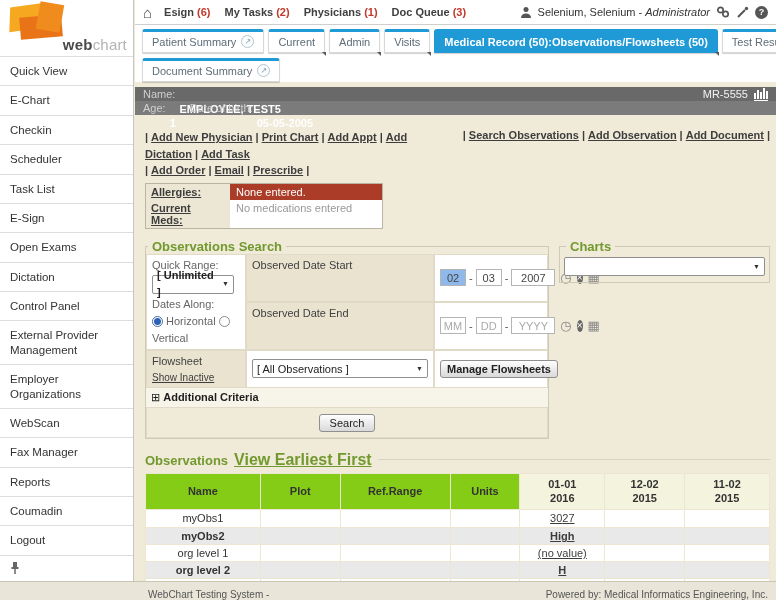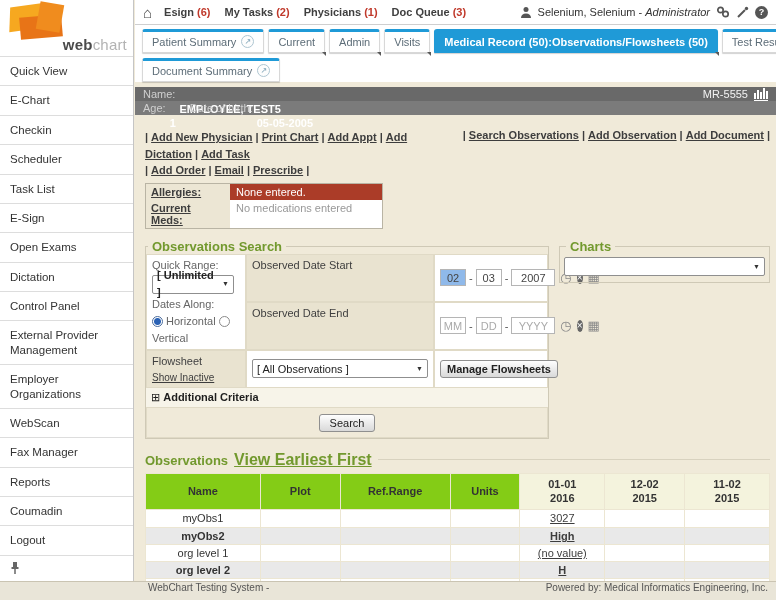--- a/index.html
+++ b/index.html
@@ -123,21 +123,21 @@
   table.obs th, table.obs td { border: 1px solid #ece6d2; font-size: 11px; padding: 2px 4px; text-align: center; color: #333; }
   table.obs th { background: #84cc16; font-weight: bold; padding: 3px 4px; line-height: 1.3; }
   table.obs th.datecol { background: #f4f3dd; }
   tr.stripe td { background: #e9e9e9; font-weight: bold; }
   table.obs a { color: #3d3d3d; text-decoration: underline; display: inline-block; }
   .stack a { display: block; line-height: 1.25; }
   .spark { display: inline-flex; border: 2px outset #bbb; background: #f7f7ff; padding: 1px; cursor: pointer; }
 
   
   .footer { position: absolute; left: 0; bottom: 0; width: 776px; height: 19px; background: #e9e5d8;
-            border-top: 1px solid #cac4b2; display: flex; align-items: flex-start; justify-content: space-between;
+            border-top: 1px solid #cac4b2; display: flex; align-items: flex-end; justify-content: space-between;
             font-size: 10px; color: #555; padding: 0 8px 0 148px; z-index: 7; }
 </style>
 </head>
 <body>
 
 <div class="sidebar">
   <div class="logo">
     <div class="s1"></div>
     <div class="s3"></div>
     <div class="s2"></div>

